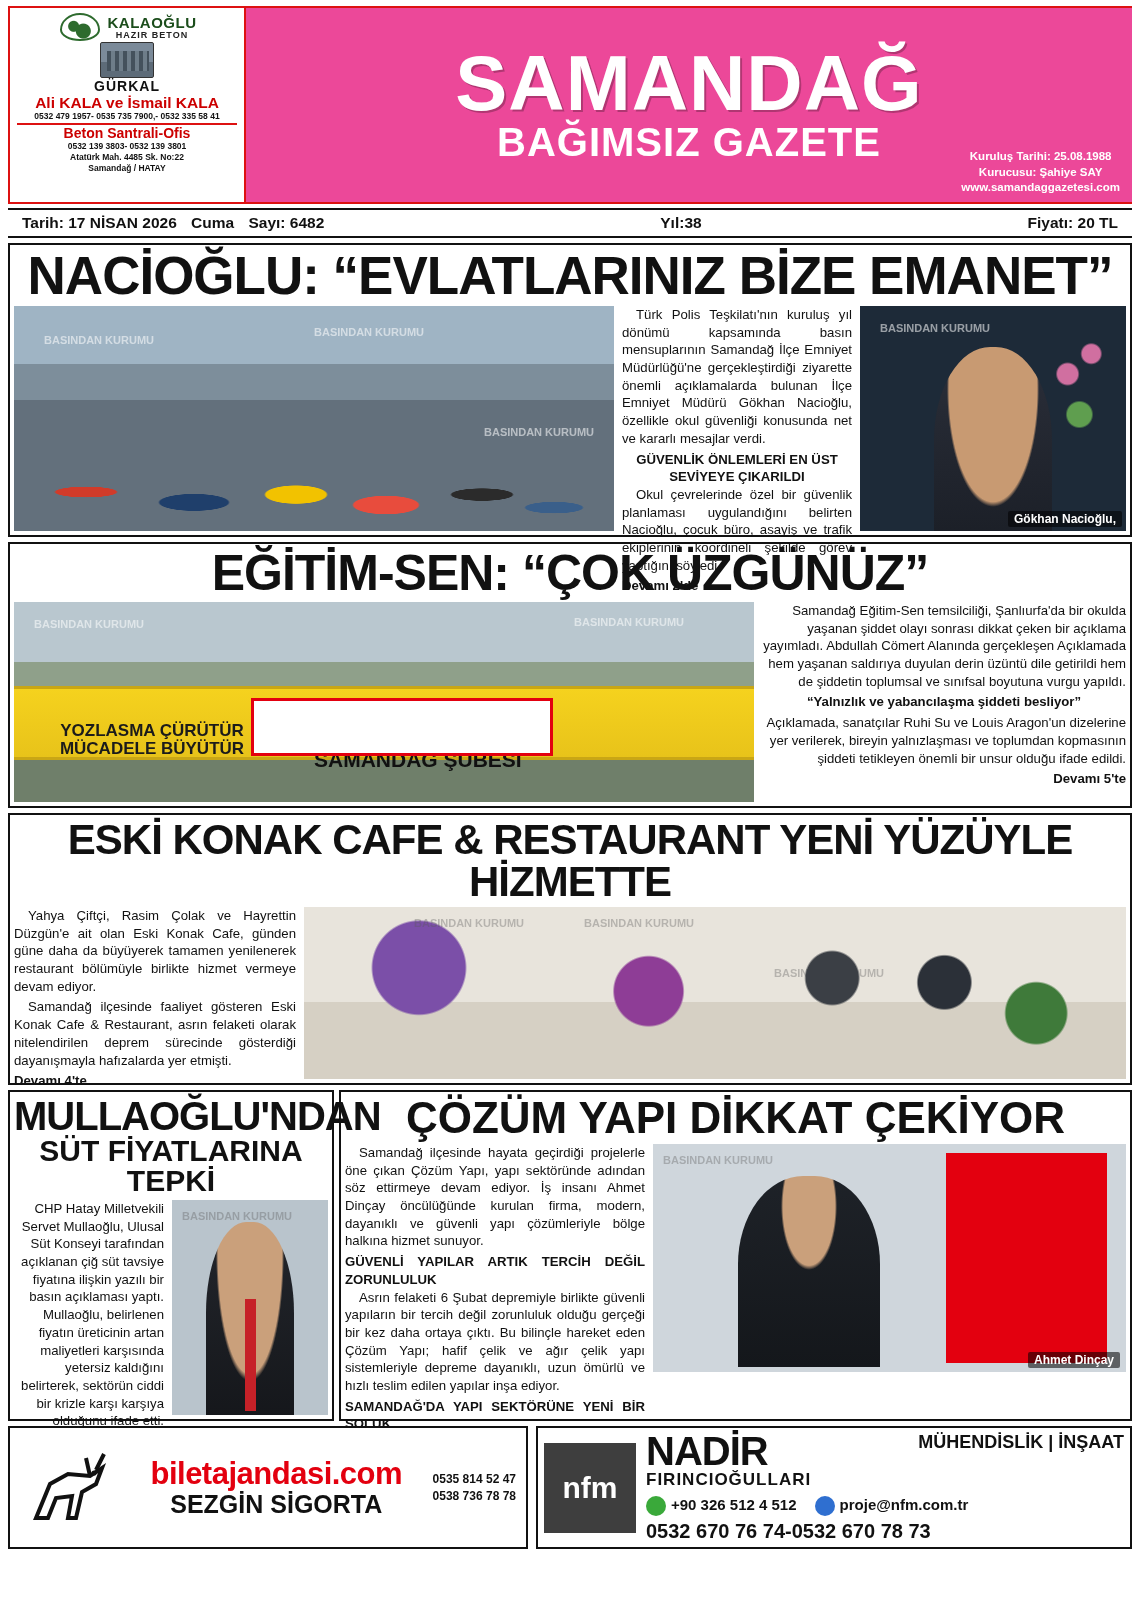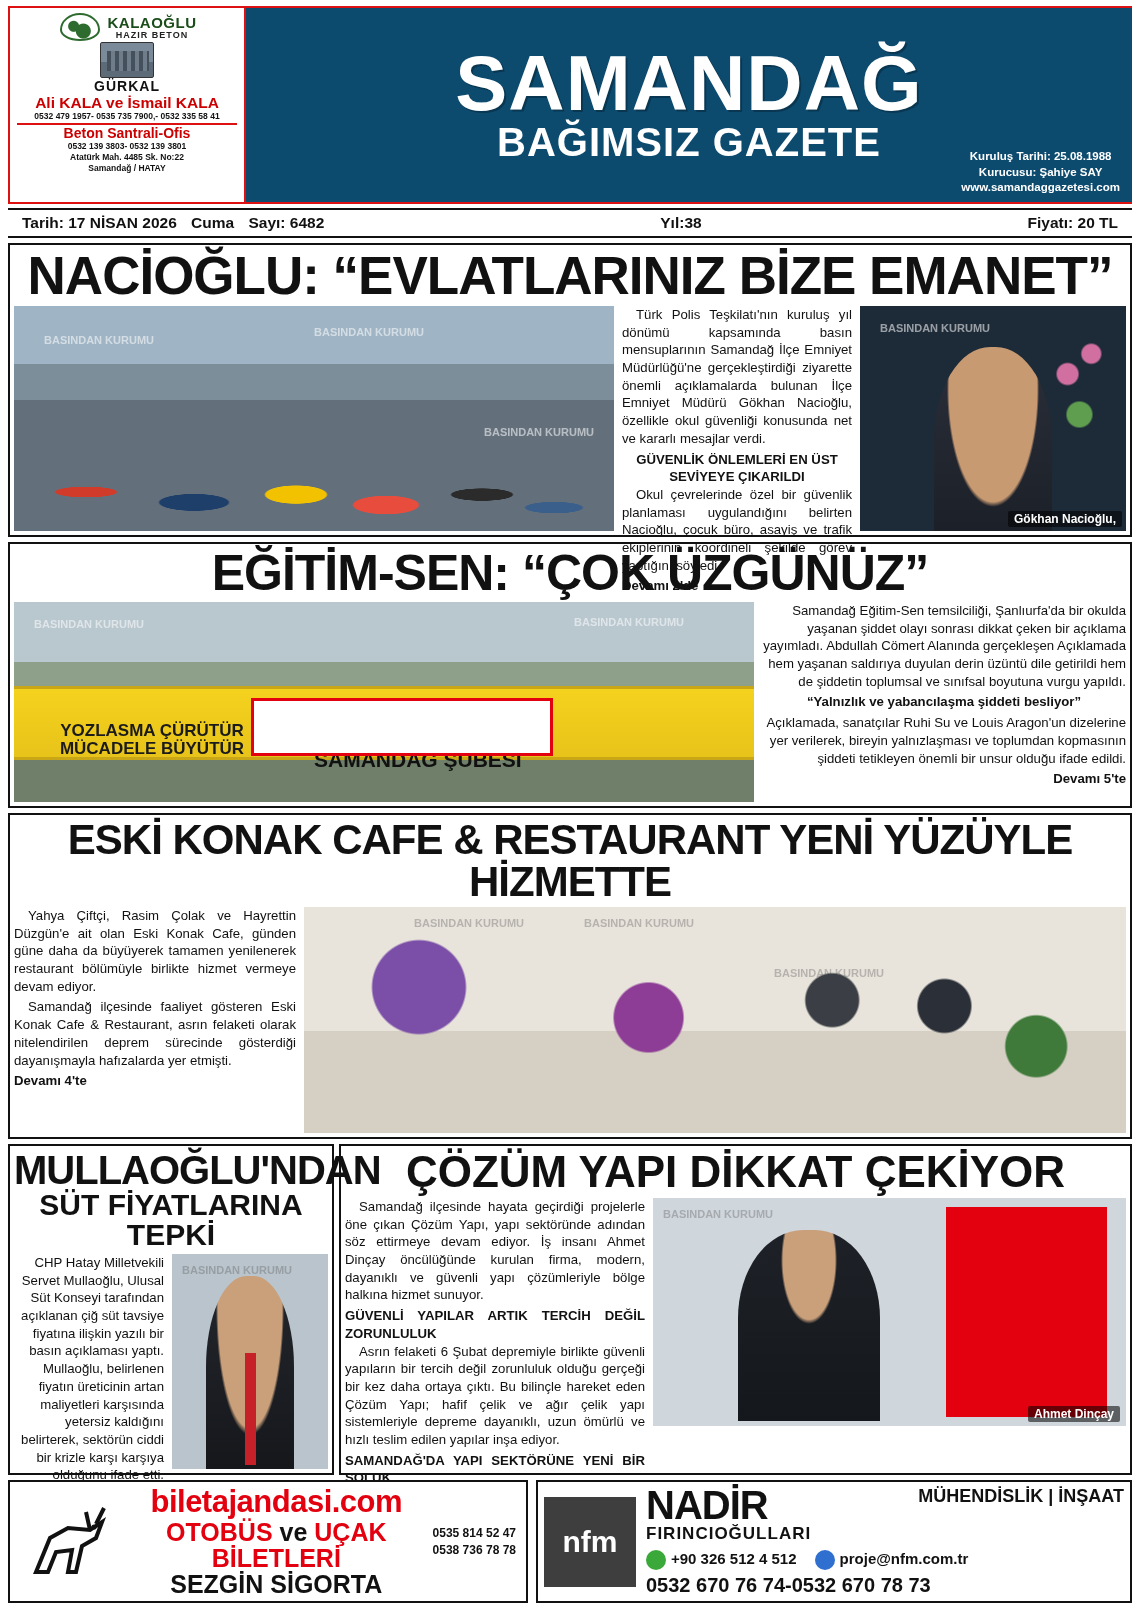--- a/index.html
+++ b/index.html
@@ -41,21 +41,21 @@
   }
   .gurkal-img:after{content:"";position:absolute;left:6px;top:8px;width:42px;height:20px;background:repeating-linear-gradient(90deg,#44515c 0 4px,#6e7d89 4px 8px);}
   .gurkal-txt { font-size:14px; font-weight:bold; letter-spacing:1px; }
   .mast-left .line1 { font-size:15.5px; font-weight:bold; color:#c00; text-align:center; line-height:1.05; margin-top:1px;}
   .mast-left .tiny { font-size:8.5px; font-weight:bold; color:#111; text-align:center; line-height:1.25; }
   .mast-left .line2 { font-size:14px; font-weight:bold; color:#c00; text-align:center; line-height:1.1;}
   .redrule { width:96%; height:2px; background:#d11; margin:1px auto; }
 
   .mast-center {
     flex:1; border:2px solid #d11; border-left:none; border-right:none;
-    background:#0c4a6e; color:#fff; position:relative;
+    background:#ec4899; color:#fff; position:relative;
     display:flex; flex-direction:column; align-items:center; justify-content:center;
   }
   .mast-title {
     font-size:78px; font-weight:bold; letter-spacing:1px; line-height:.92;
     text-shadow:2px 2px 0 rgba(0,0,0,.25);
     font-family:"Liberation Sans", sans-serif;
   }
   .mast-sub { font-size:40px; font-weight:bold; letter-spacing:1px; line-height:1; margin-top:2px; }
   .mast-meta { position:absolute; right:12px; bottom:6px; text-align:center; font-size:11.5px; font-weight:bold; line-height:1.35; }
 
@@ -292,21 +292,21 @@
         <p style="text-indent:0;">Samandağ Eğitim-Sen temsilciliği, Şanlıurfa'da bir okulda yaşanan şiddet olayı sonrası dikkat çeken bir açıklama yayımladı. Abdullah Cömert Alanında gerçekleşen Açıklamada hem yaşanan saldırıya duyulan derin üzüntü dile getirildi hem de şiddetin toplumsal ve sınıfsal boyutuna vurgu yapıldı.</p>
         <p style="text-indent:0;font-weight:bold;text-align:center;">“Yalnızlık ve yabancılaşma şiddeti besliyor”</p>
         <p style="text-indent:0;">Açıklamada, sanatçılar Ruhi Su ve Louis Aragon'un dizelerine yer verilerek, bireyin yalnızlaşması ve toplumdan kopmasının şiddeti tetikleyen önemli bir unsur olduğu ifade edildi.</p>
         <span class="cont">Devamı 5'te</span>
       </div>
     </div>
   </div>
 
   <div class="block">
     <div class="headline h3">ESKİ KONAK CAFE &amp; RESTAURANT YENİ YÜZÜYLE HİZMETTE</div>
-    <div class="cols" style="height:226px;">
+    <div class="cols" style="height:172px;">
       <div class="body-txt" style="width:282px;">
         <p>Yahya Çiftçi, Rasim Çolak ve Hayrettin Düzgün'e ait olan Eski Konak Cafe, günden güne daha da büyüyerek tamamen yenilenerek restaurant bölümüyle birlikte hizmet vermeye devam ediyor.</p>
         <p>Samandağ ilçesinde faaliyet gösteren Eski Konak Cafe &amp; Restaurant, asrın felaketi olarak nitelendirilen deprem sürecinde gösterdiği dayanışmayla hafızalarda yer etmişti.</p>
         <span class="cont">Devamı 4'te</span>
       </div>
       <div class="photo p-cafe" style="flex:1;">
         <span class="wm" style="left:110px;top:10px;color:rgba(90,90,90,.35)">BASINDAN KURUMU</span>
         <span class="wm" style="left:280px;top:10px;color:rgba(90,90,90,.35)">BASINDAN KURUMU</span>
         <span class="wm" style="left:470px;top:60px;color:rgba(90,90,90,.35)">BASINDAN KURUMU</span>
       </div>
@@ -352,25 +352,20 @@
     <div class="ad ad-bilet">
       <div class="gazelle">
         <svg viewBox="0 0 104 96" width="104" height="96" aria-hidden="true">
           <path d="M20 78 L34 44 L52 34 L74 36 L86 28 L80 44 L66 52 L60 78 L52 78 L56 56 L40 58 L32 78 Z" fill="none" stroke="#111" stroke-width="4"></path>
           <path d="M74 36 L70 18 M80 30 L88 14" fill="none" stroke="#111" stroke-width="4"></path>
           <circle cx="78" cy="33" r="2.6" fill="#111"></circle>
         </svg>
       </div>
       <div class="ad-bilet-txt">
         <div class="bilet-1">biletajandasi.com</div>
-        <div class="bilet-2">
-          <em>OTOBÜS</em>
-          <span>ve</span>
-          <em>UÇAK BİLETLERİ</em>
-        </div>
         <div class="bilet-3">SEZGİN SİGORTA</div>
       </div>
       <div class="bilet-phones">
         <div>0535 814 52 47</div>
         <div>0538 736 78 78</div>
       </div>
     </div>
 
     <div class="ad ad-nadir">
       <div class="nfm-box">nfm</div>

